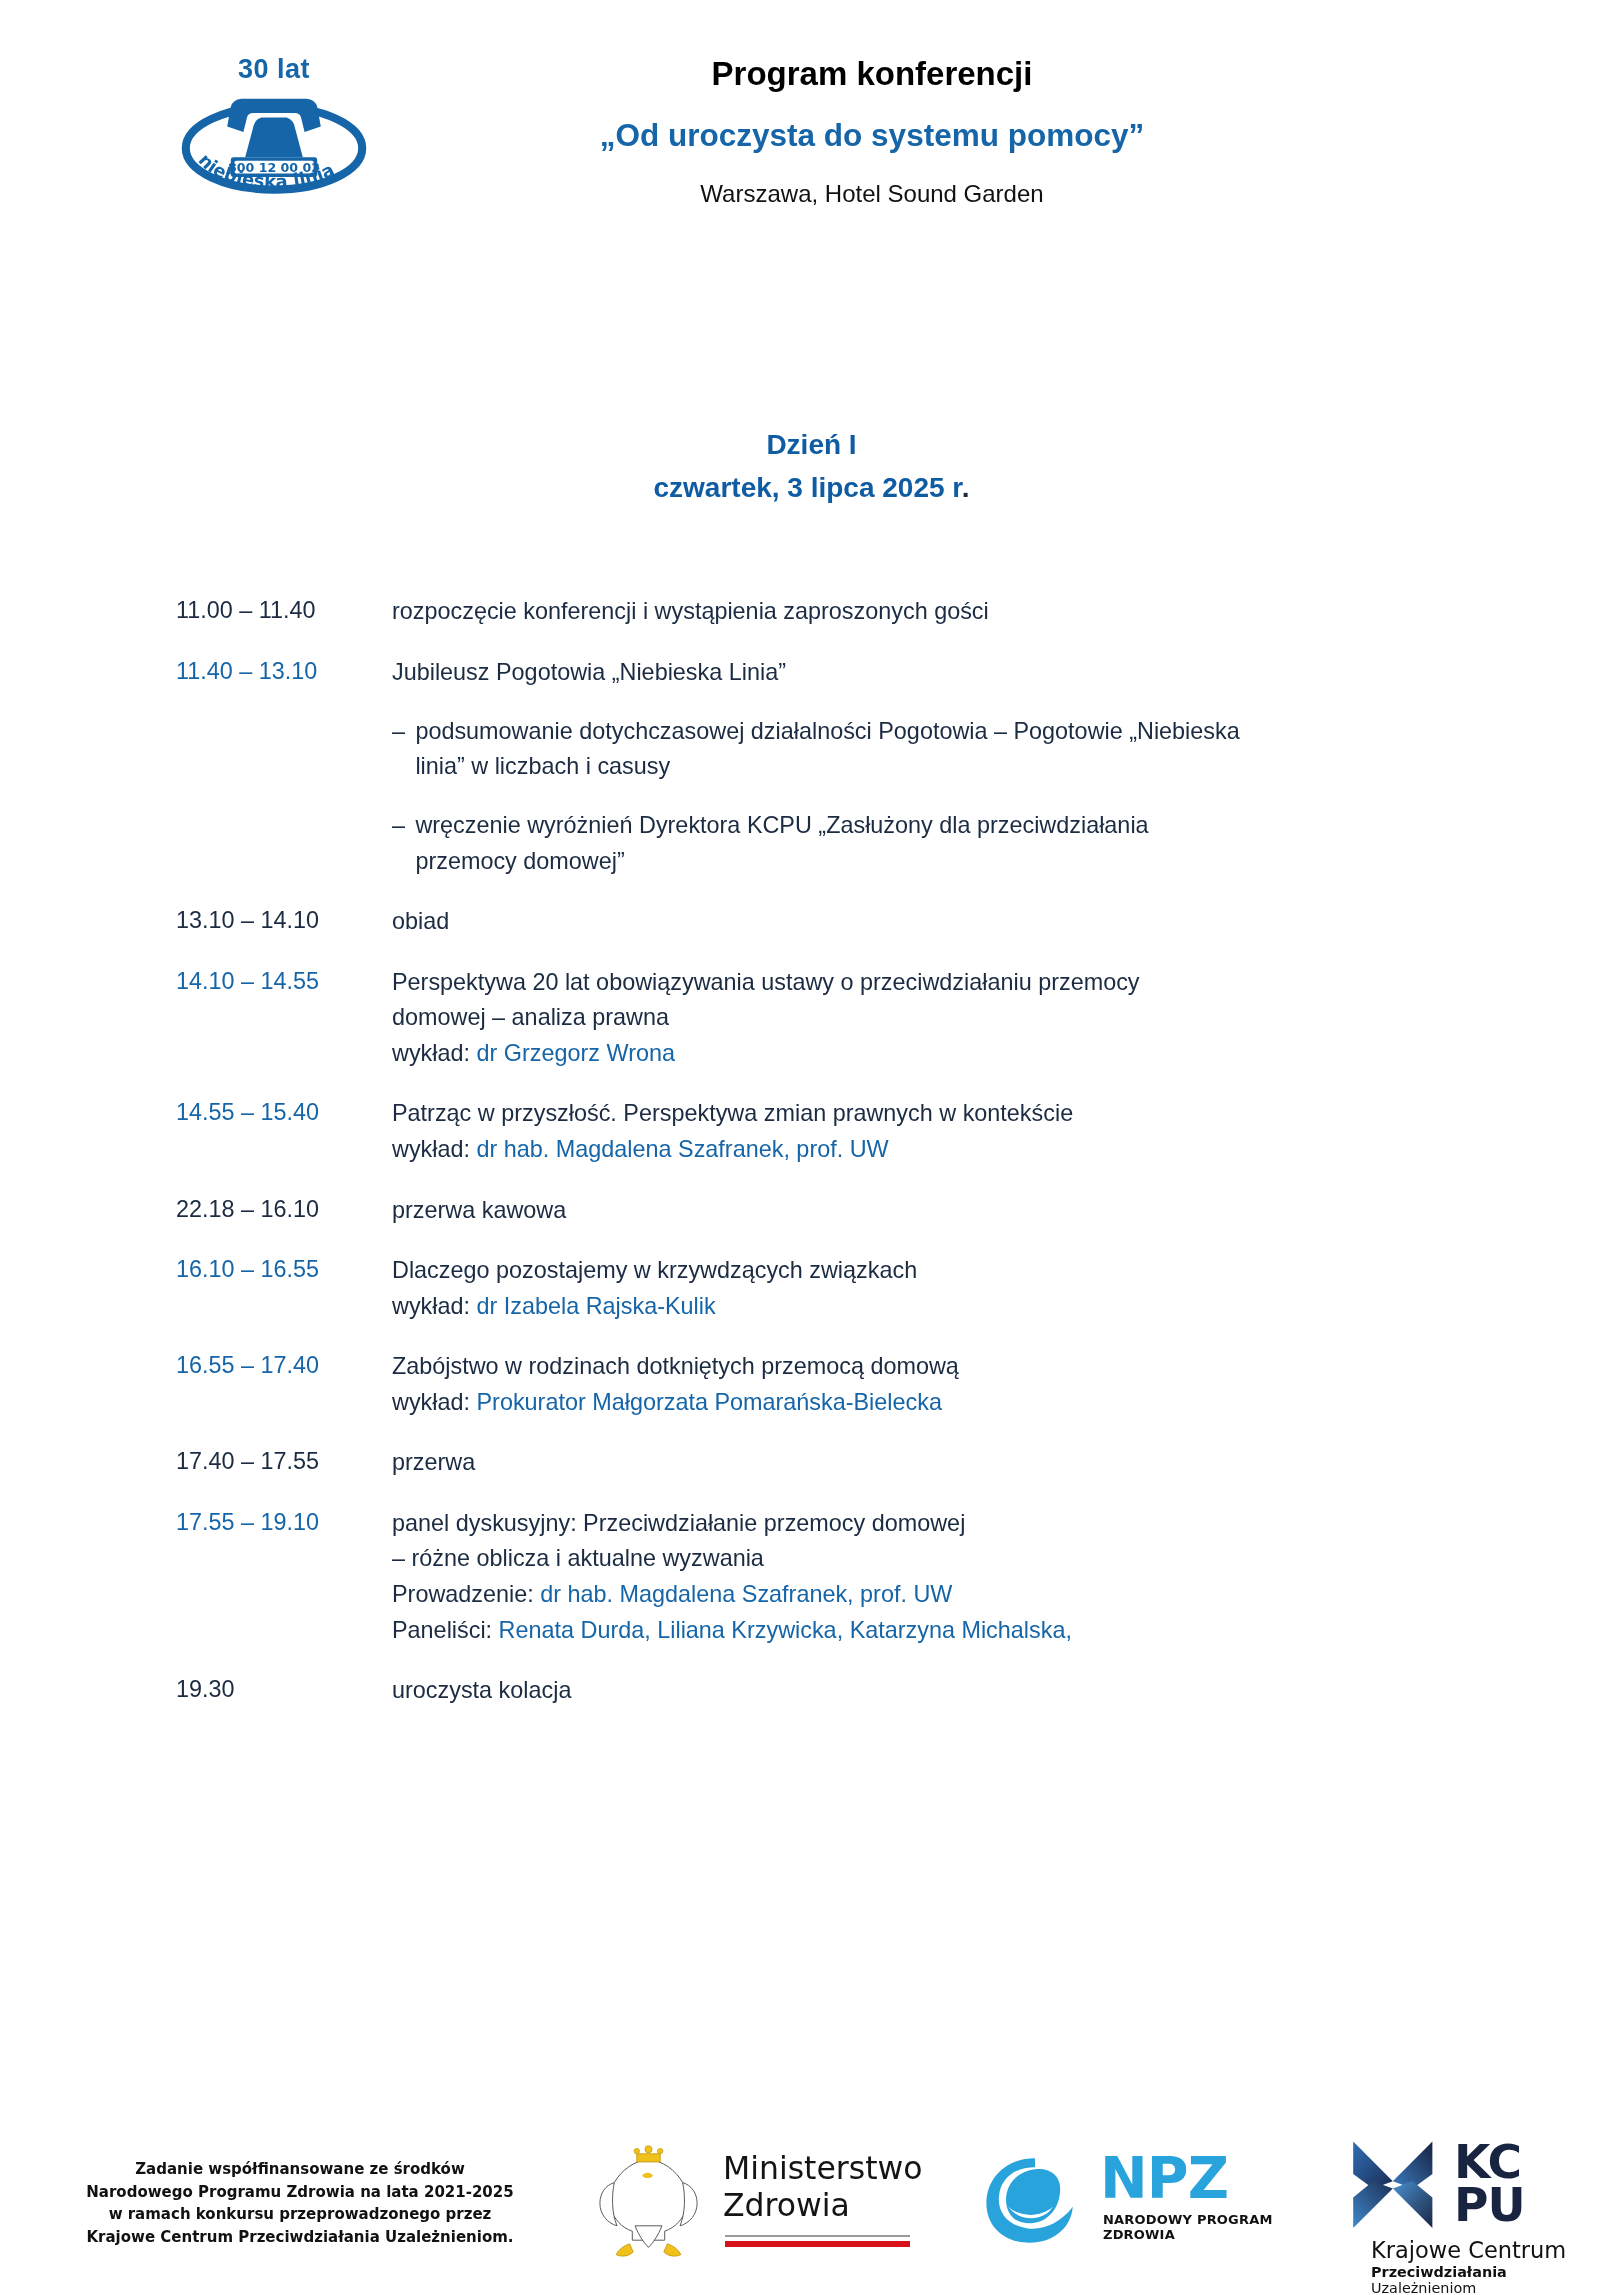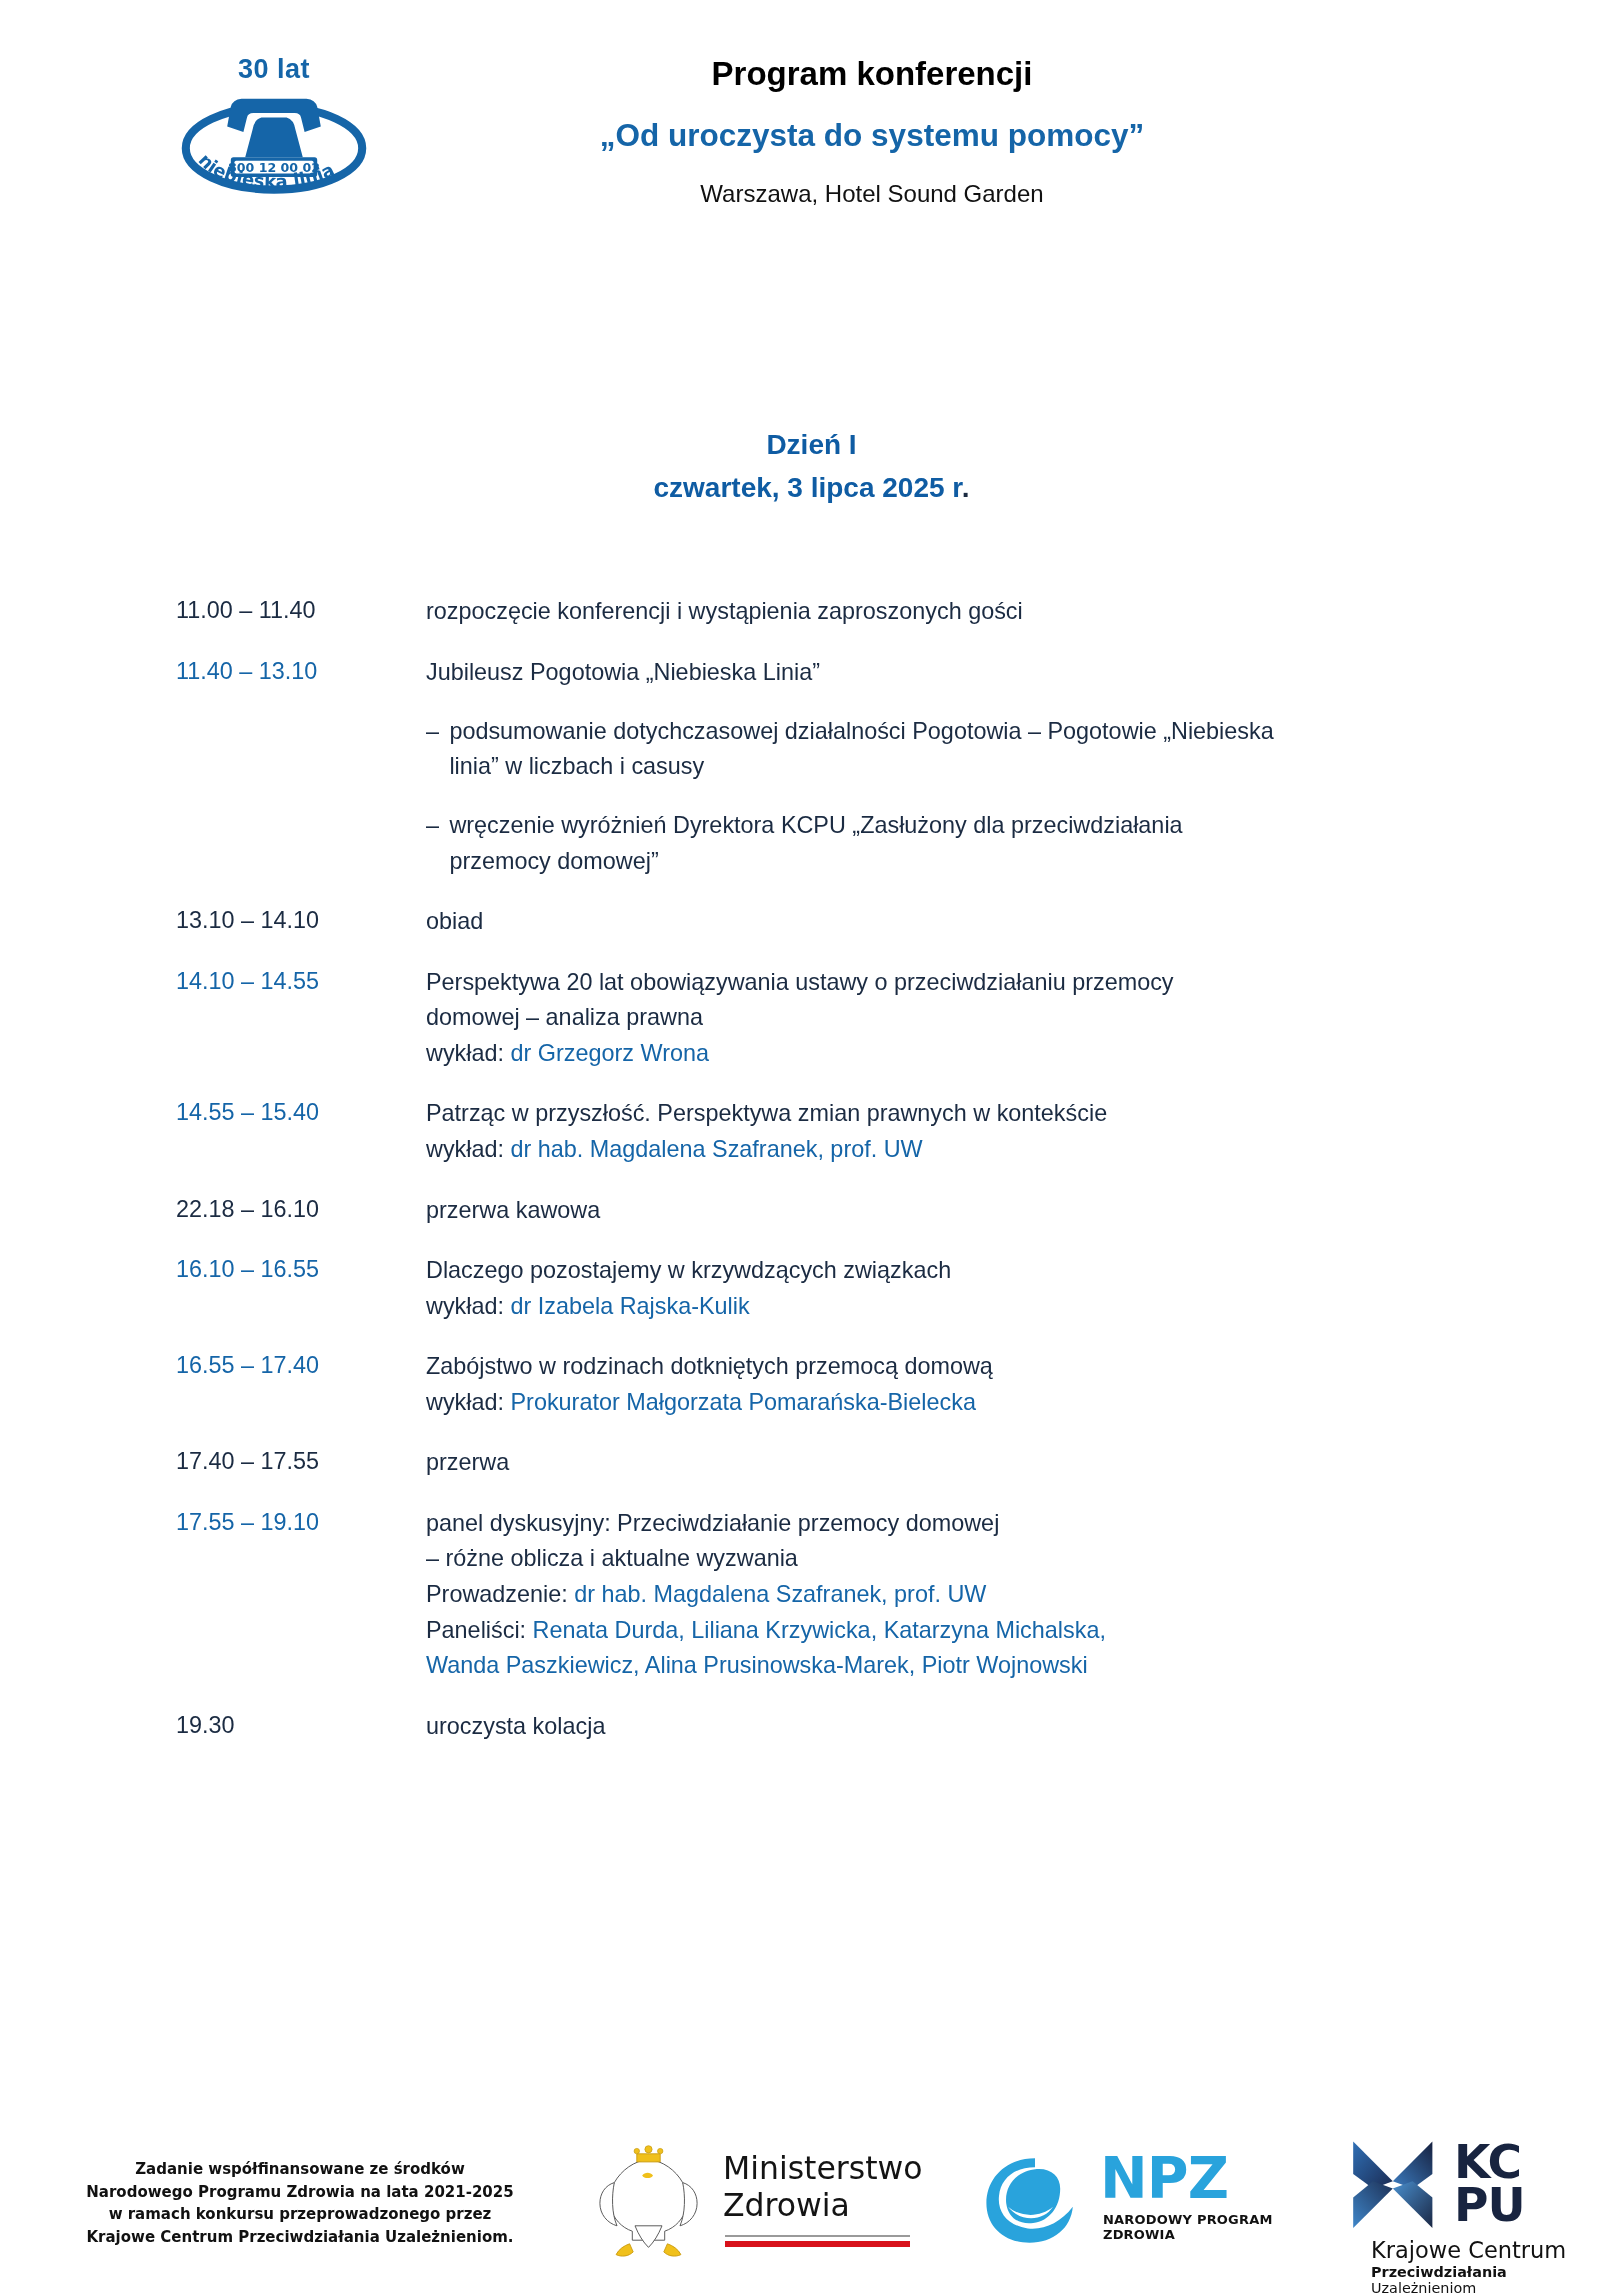--- a/index.html
+++ b/index.html
@@ -102,21 +102,20 @@
   .schedule {
     position: absolute;
     top: 594px;
     left: 176px;
     width: 1278px;
   }
   .row {
     display: flex;
     align-items: flex-start;
     margin-bottom: 25px;
-    gap: 34px;
   }
   .row-time {
     flex: 0 0 216px;
     font-size: 23.4px;
     line-height: 1.45;
     white-space: nowrap;
     color: #1b2b42;
   }
   .row-time.accent { color: #1565a8; }
   .row-body {
@@ -356,21 +355,20 @@
           <span class="line">przerwa</span>
         </div>
       </div>
       <div class="row">
         <div class="row-time accent">17.55 – 19.10</div>
         <div class="row-body">
           <span class="line">panel dyskusyjny: Przeciwdziałanie przemocy domowej</span>
           <span class="line">– różne oblicza i aktualne wyzwania</span>
           <span class="line"><span class="label">Prowadzenie: </span><span class="speaker">dr hab. Magdalena Szafranek, prof. UW</span></span>
           <span class="line"><span class="label">Paneliści: </span><span class="speaker">Renata Durda, Liliana Krzywicka, Katarzyna Michalska,</span></span>
-          <span class="line speaker">Wanda Paszkiewicz, Alina Prusinowska-Marek, Piotr Wojnowski</span>
         </div>
       </div>
       <div class="row">
         <div class="row-time">19.30</div>
         <div class="row-body">
           <span class="line">uroczysta kolacja</span>
         </div>
       </div>
     </div>
 

